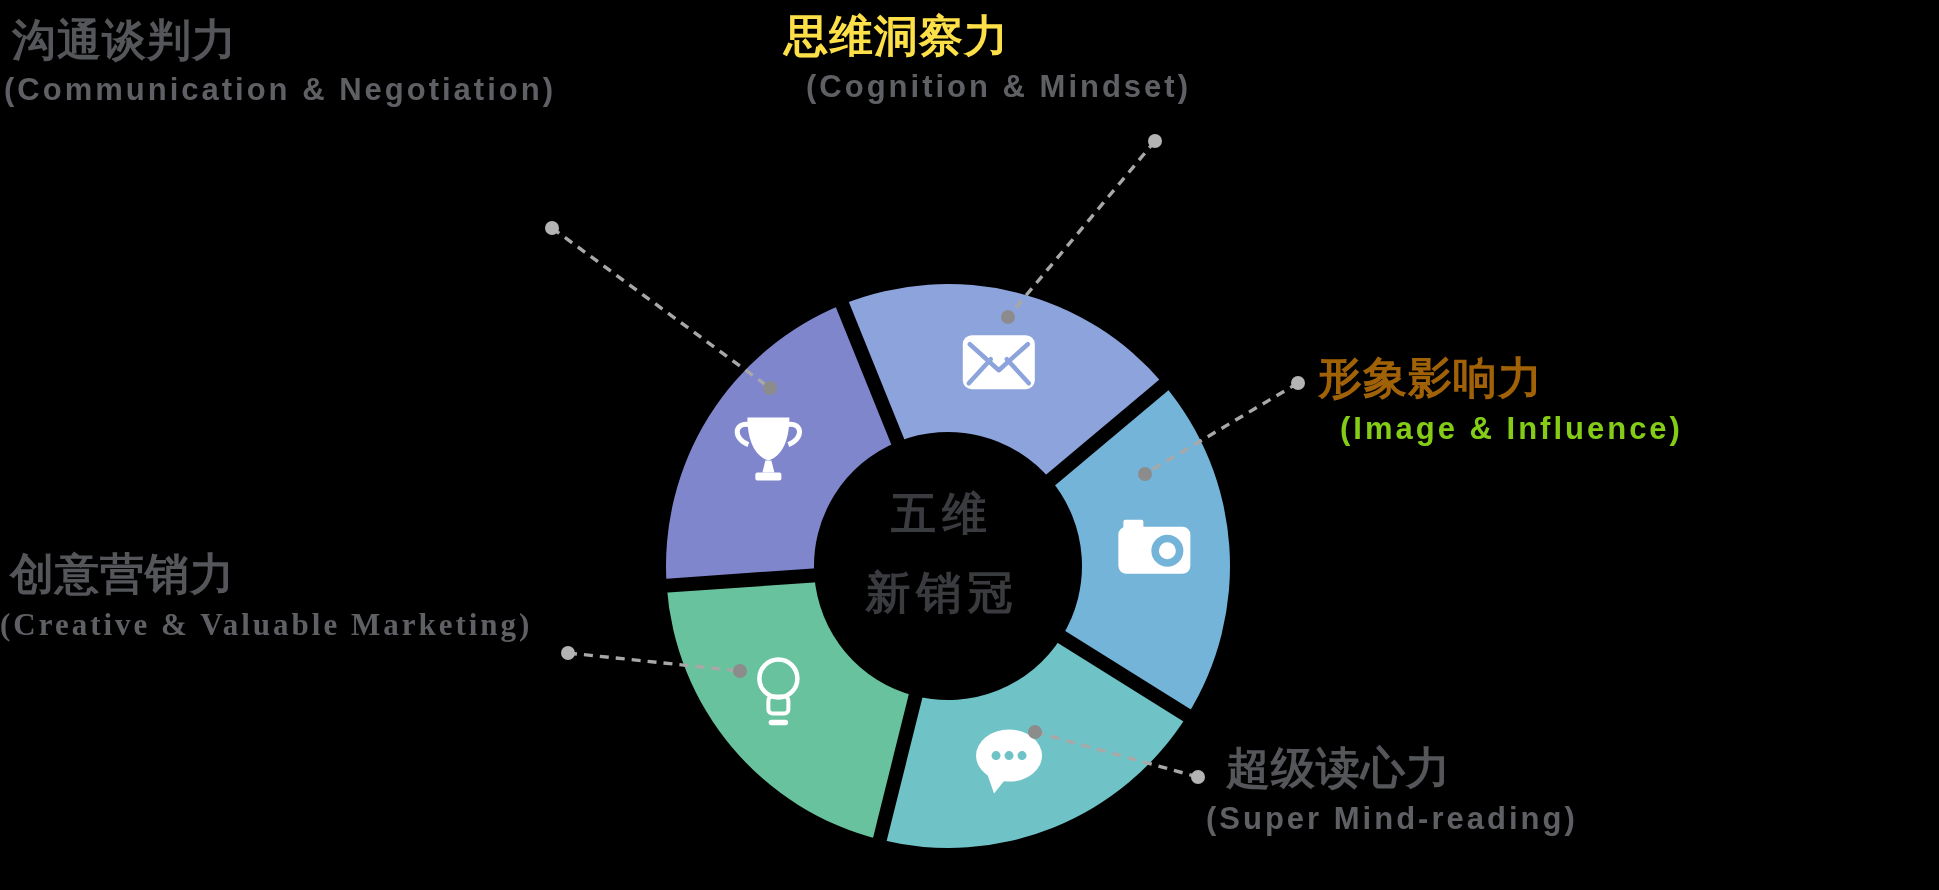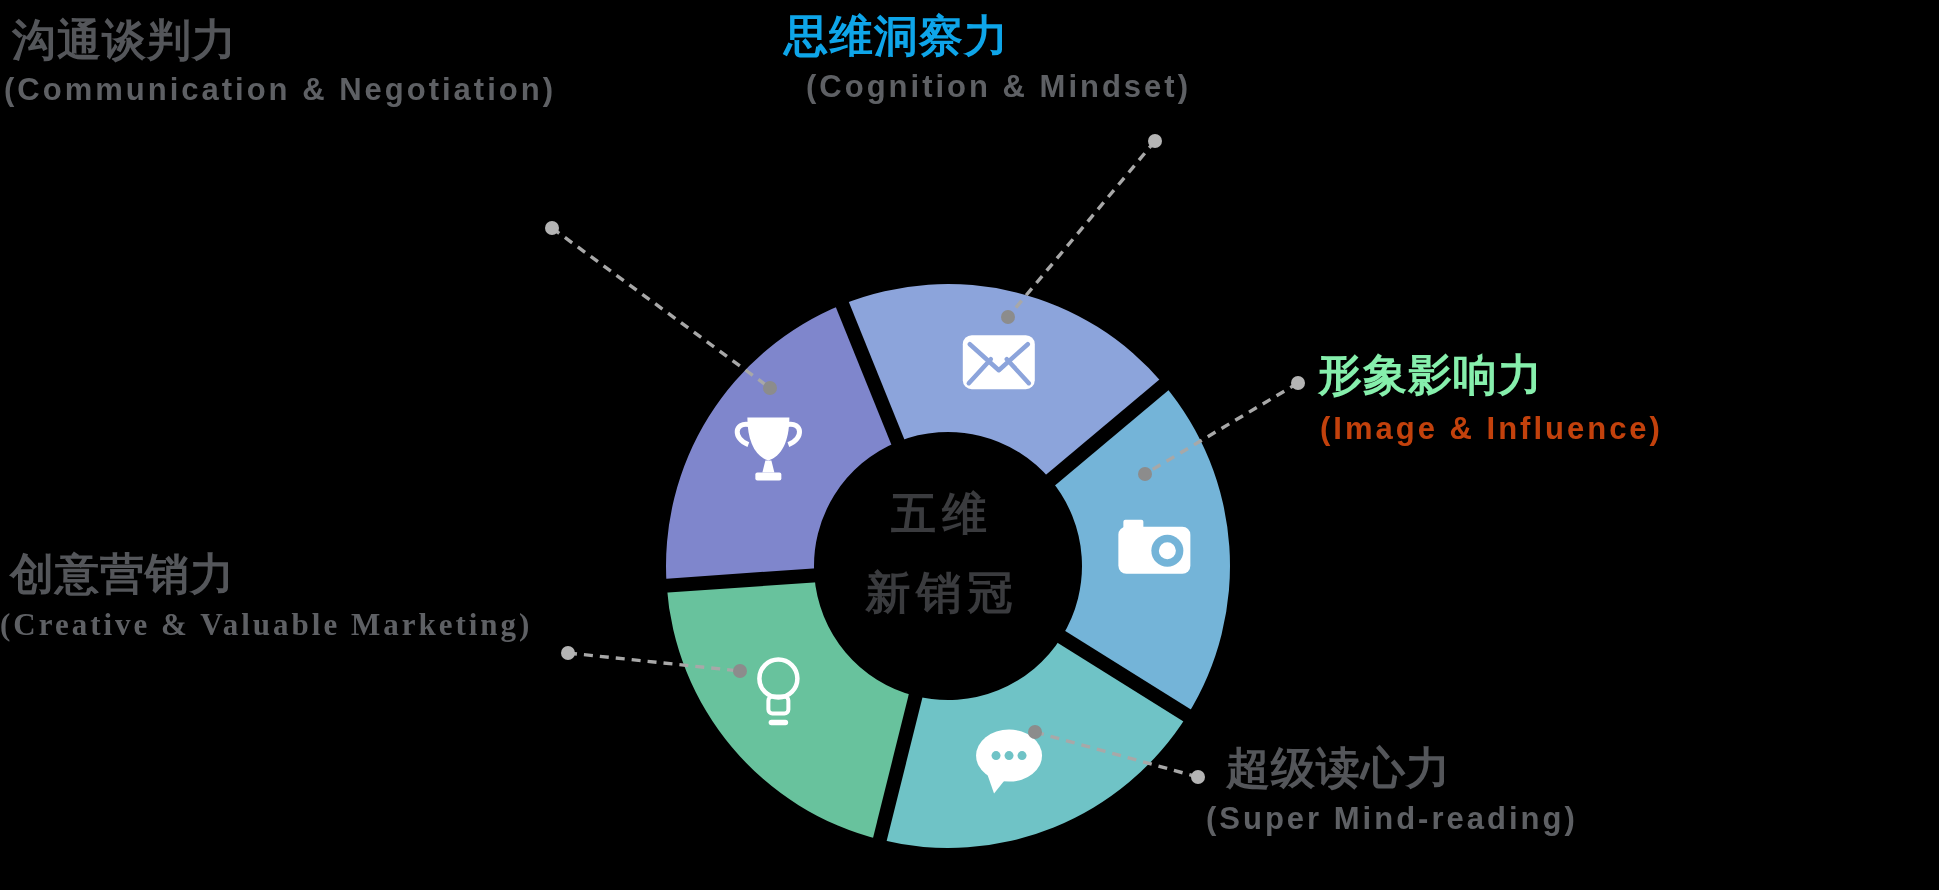--- a/index.html
+++ b/index.html
@@ -104,27 +104,27 @@
       <circle cx="552" cy="228" r="7" fill="#B4B4B4"></circle>
       <circle cx="770" cy="388" r="7" fill="#8C8C8C"></circle>
     </svg>
 
   <div class="label" id="label-communication">
     <span class="zh" style="color: rgb(84, 86, 90);">沟通谈判力</span>
     <span class="en" style="color: rgb(94, 96, 100); margin-top: 8px;">(Communication &amp; Negotiation)</span>
   </div>
 
   <div class="label" id="label-cognition">
-    <span class="zh" style="color: #0ea5e9;">思维洞察力</span>
+    <span class="zh" style="color: #fde047;">思维洞察力</span>
     <span class="en" style="color: rgb(94, 96, 100);">(Cognition &amp; Mindset)</span>
   </div>
 
   <div class="label" id="label-image">
-    <span class="zh" style="color: #86efac; font-family: Liberation Mono, monospace;">形象影响力</span>
-    <span class="en" style="color: #c2410c;">(Image &amp; Influence)</span>
+    <span class="zh" style="color: #a16207;">形象影响力</span>
+    <span class="en" style="color: #84cc16; margin-left: 20px;">(Image &amp; Influence)</span>
   </div>
 
   <div class="label" id="label-mind">
     <span class="zh" style="color: rgb(84, 86, 90);">超级读心力</span>
     <span class="en" style="color: rgb(94, 96, 100); text-align: center;">(Super Mind-reading)</span>
   </div>
 
   <div class="label" id="label-marketing">
     <span class="zh" style="color: rgb(84, 86, 90);">创意营销力</span>
     <span class="en" style="color: rgb(94, 96, 100); font-family: Liberation Serif, serif;">(Creative &amp; Valuable Marketing)</span>

